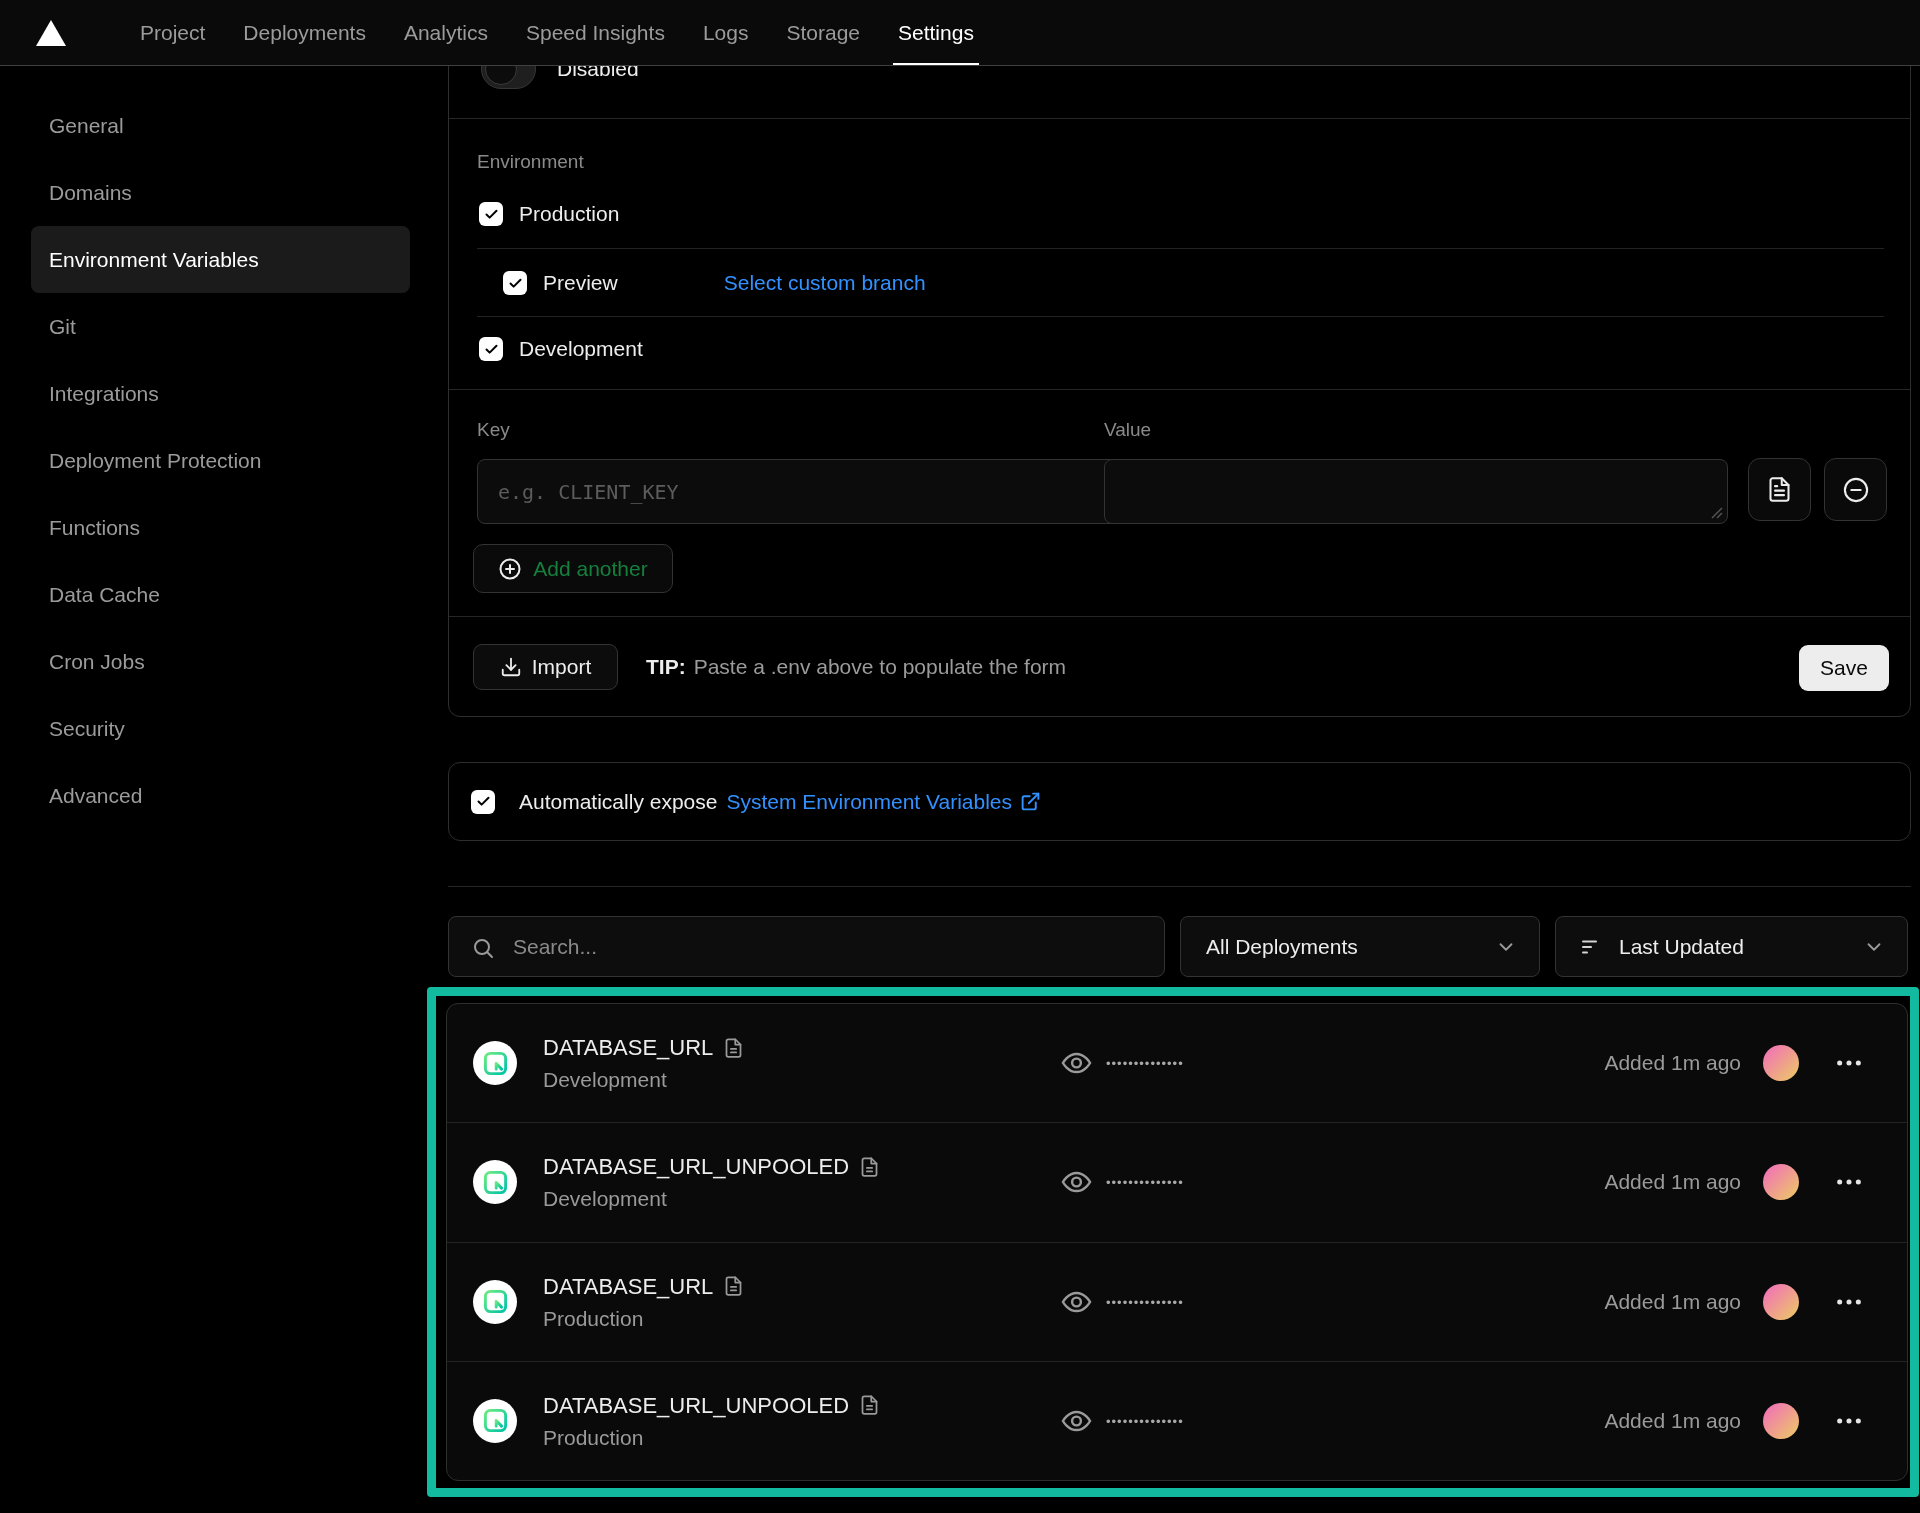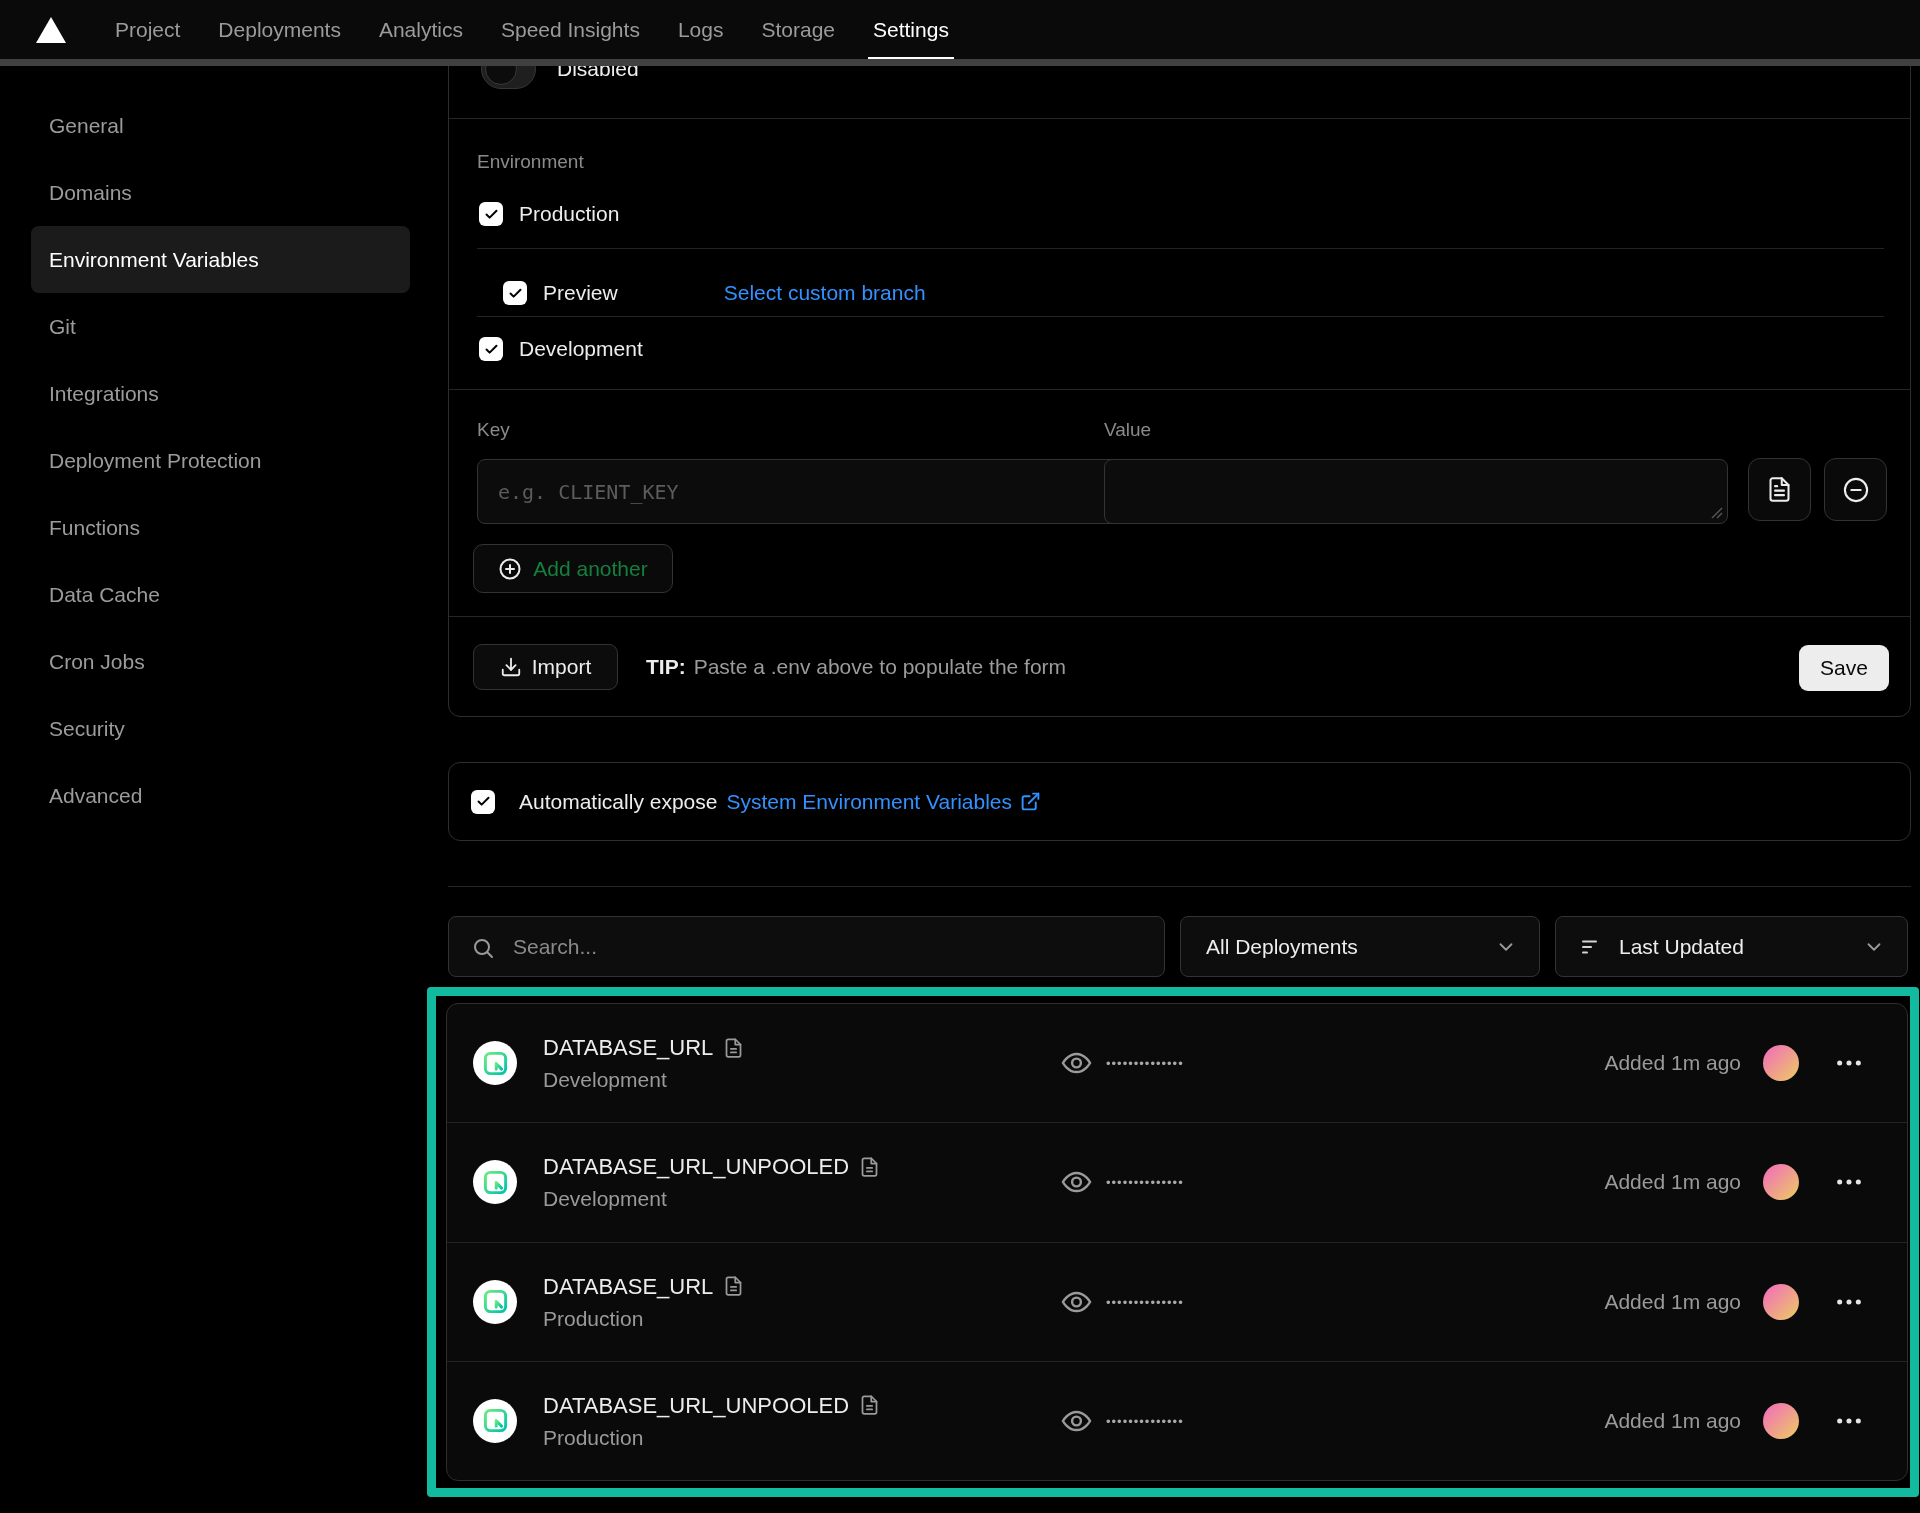--- a/index.html
+++ b/index.html
@@ -2,21 +2,21 @@
 <html><head>
 <meta charset="utf-8">
 <style>
   * { box-sizing: border-box; margin: 0; padding: 0; }
   html,body { background:#000; }
   body { width:1920px; height:1513px; font-family:"Liberation Sans", sans-serif; color:#ededed; overflow:hidden; }
   .page { position:relative; width:1920px; height:1513px; background:#000; overflow:hidden; }
 
   
   .topnav { position:absolute; left:0; top:0; width:1920px; height:66px; background:#0a0a0a;
-            border-bottom:7px solid #404040; display:flex; align-items:center; z-index:20; }
+            border-bottom:1px solid #404040; display:flex; align-items:center; z-index:20;gap:25px; }
   .logo-tri { width:0; height:0; margin-left:36px;
               border-left:15px solid transparent; border-right:15px solid transparent; border-bottom:26px solid #fff; }
   .nav-items { display:flex; height:100%; margin-left:30px; }
   .nav-item { position:relative; display:flex; align-items:center; height:100%; padding:0 19px;
               font-size:21px; color:#9b9b9b; cursor:pointer; }
   .nav-item.active { color:#fff; }
   .nav-item.active::after { content:""; position:absolute; left:14px; right:14px; bottom:0; height:2px; background:#fff; }
 
   
   .sidebar { position:absolute; left:0; top:92px; width:440px; }
@@ -140,21 +140,21 @@
     <div class="env-row" style="top:171px;">
       <span class="checkbox">
         <svg width="15" height="15" viewBox="0 0 24 24" fill="none" stroke="#000" stroke-width="3.2" stroke-linecap="round" stroke-linejoin="round">
             <polyline points="20 6 9 17 4 12"></polyline>
           </svg>
       </span>
       <span class="lbl">Production</span>
     </div>
     <div class="hdiv div-in" style="top:217px;"></div>
 
-    <div class="env-row" style="top:250px;padding-left:24px;">
+    <div class="env-row" style="top:240px;padding-left:24px;">
       <span class="checkbox">
         <svg width="15" height="15" viewBox="0 0 24 24" fill="none" stroke="#000" stroke-width="3.2" stroke-linecap="round" stroke-linejoin="round">
             <polyline points="20 6 9 17 4 12"></polyline>
           </svg>
       </span>
       <span class="lbl">Preview</span>
       <span class="branch-link blue">Select custom branch</span>
     </div>
     <div class="hdiv div-in" style="top:285px;"></div>
 

